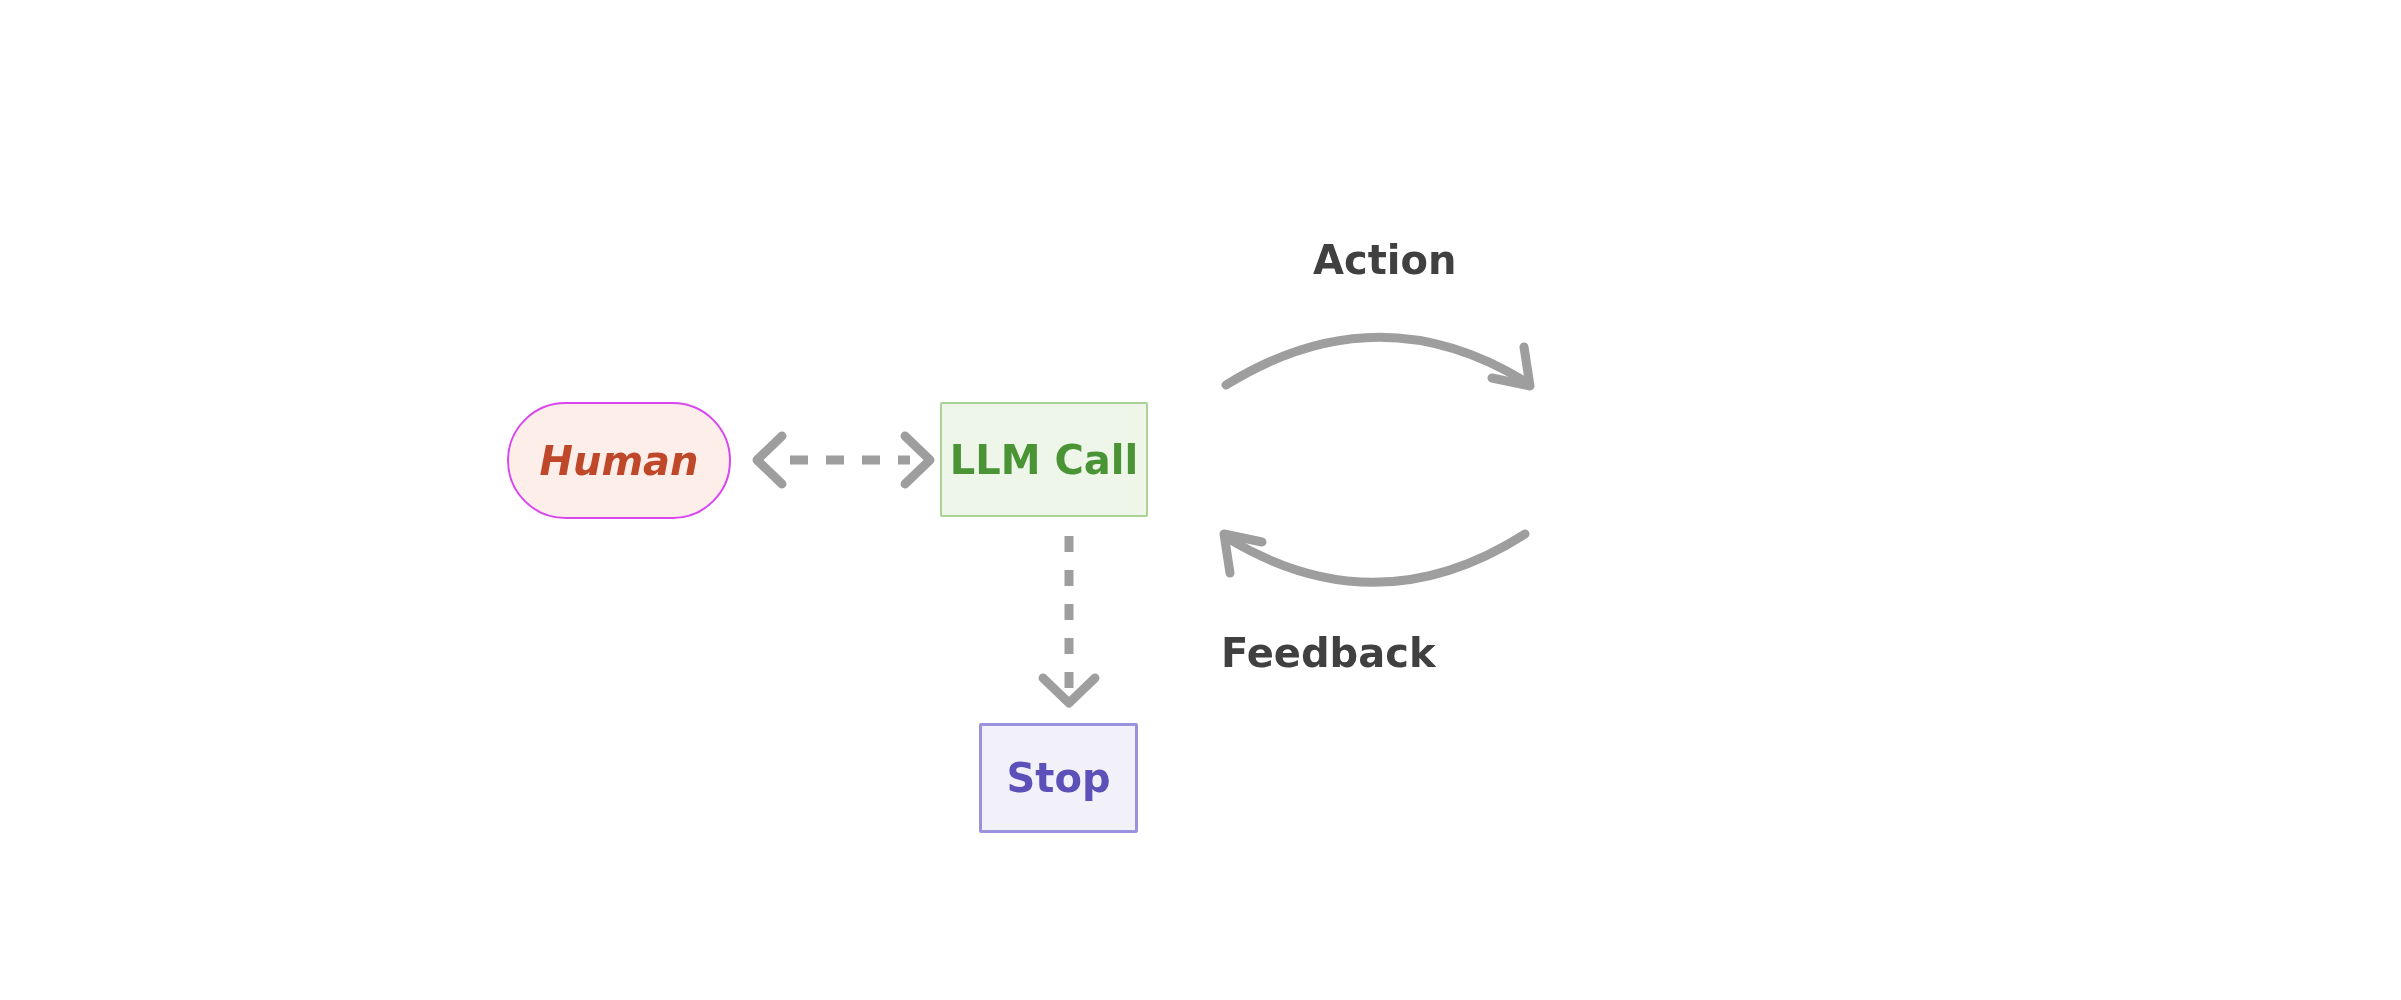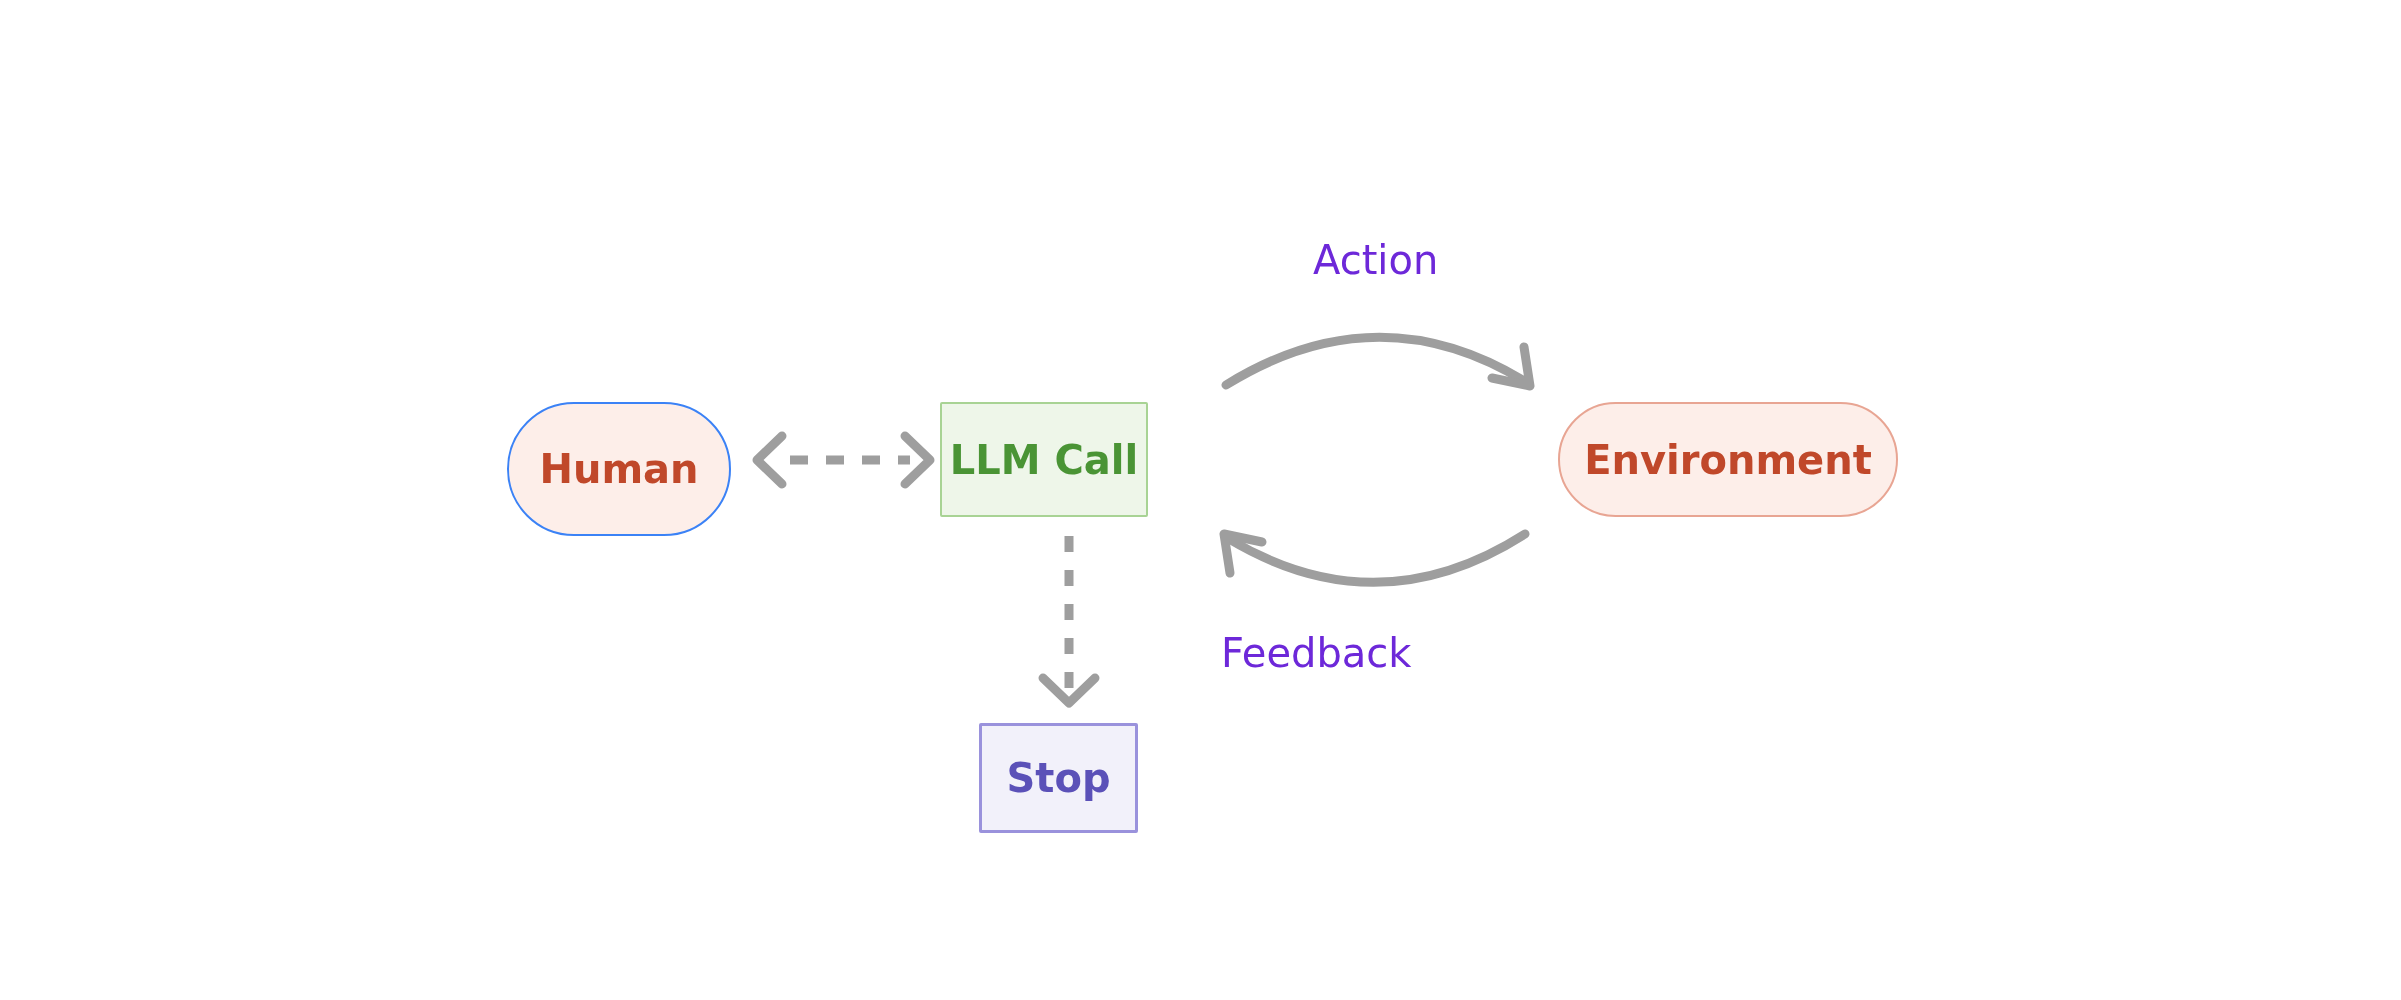--- a/index.html
+++ b/index.html
@@ -38,24 +38,25 @@
     font-weight: 700;
     white-space: nowrap;
     line-height: 1;
   }
 
   
   #node-human {
     left: 507px;
     top: 402px;
     width: 224px;
-    height: 134px;
+    height: 117px;
     background: #fdeee9;
-    border: 2px solid #3b82f6;
+    border: 2px solid #d946ef;
     border-radius: 999px;
+    font-style: italic;
   }
   #node-human .node-label {
     color: #c0482a;
     font-size: 40px;
   }
 
   
   #node-llm-call {
     left: 940px;
     top: 402px;
@@ -97,22 +98,22 @@
   }
   #node-stop .node-label {
     color: #5b51b8;
     font-size: 40px;
   }
 
   
   .edge-label {
     position: absolute;
     font-family: "DejaVu Sans", sans-serif;
-    font-weight: 400;
-    color: #6d28d9;
+    font-weight: 700;
+    color: #404040;
     font-size: 40px;
     white-space: nowrap;
     line-height: 1;
     user-select: none;
   }
   #label-action {
     left: 1313px;
     top: 240px;
   }
   #label-feedback {
@@ -156,23 +157,20 @@
   </svg>
 
   <div class="node" id="node-human">
     <span class="node-label">Human</span>
   </div>
 
   <div class="node" id="node-llm-call">
     <span class="node-label">LLM Call</span>
   </div>
 
-  <div class="node" id="node-environment">
-    <span class="node-label">Environment</span>
-  </div>
 
   <div class="node" id="node-stop">
     <span class="node-label">Stop</span>
   </div>
 
   <div class="edge-label" id="label-action">Action</div>
 
   <div class="edge-label" id="label-feedback">Feedback</div>
 
 </div>

